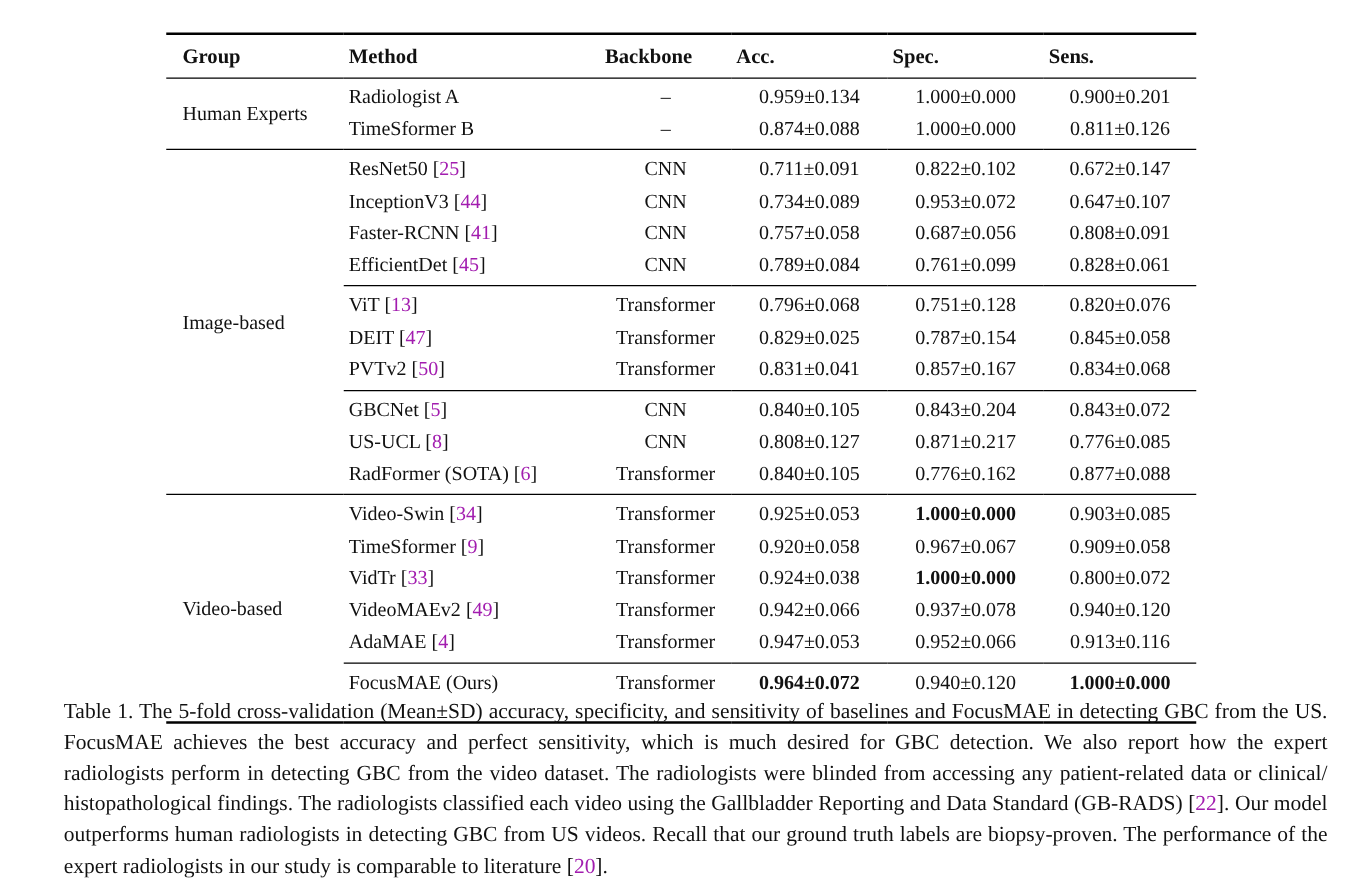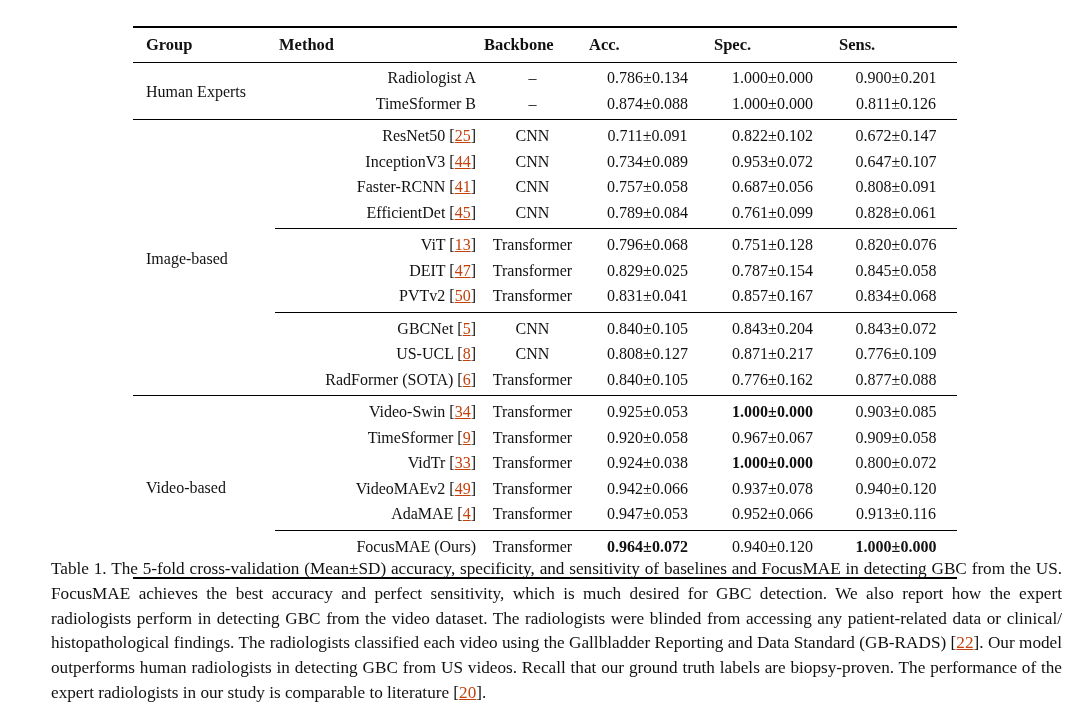--- a/index.html
+++ b/index.html
@@ -50,34 +50,34 @@
     padding: 2px 4px;
     line-height: 21.5px;
     white-space: nowrap;
     vertical-align: middle;
   }
   td.group-cell {
     text-align: left;
     padding-left: 13px;
     vertical-align: middle;
   }
-  td.method-cell { text-align: right; }
+  td.method-cell { text-align: left; }
   td.num-cell { text-align: center; }
   td.bold { font-weight: bold; }
 
   tbody tr.group-start td { border-top: 1.4px solid #000; }
   tbody tr.sub-start td   { border-top: 1.1px solid #000; margin-left: 20px; }
   tbody tr.group-start td { padding-top: 5px; }
   tbody tr.sub-start td   { padding-top: 5px; }
   tbody tr.group-end td   { padding-bottom: 5px; }
   tbody tr.sub-end td     { padding-bottom: 5px; }
   tbody tr.first-body td  { padding-top: 4px; }
   tbody tr.last-body td   { padding-bottom: 20px; }
 
-  .cite { color: #c2410c; text-decoration: underline; }
+  .cite { color: #a21caf; }
   td .cite, .caption .cite { cursor: pointer; }
 
   .caption {
     position: absolute;
     left: 35px;
     top: 541px;
     width: 1011px;
     margin: 16px;
     font-size: 17.2px;
     line-height: 24.8px;
@@ -106,21 +106,21 @@
             <th class="col-3 align-center">Acc.</th>
             <th class="col-4 align-center">Spec.</th>
             <th class="col-5 align-center">Sens.</th>
           </tr>
       </thead>
       <tbody id="table-body">
           <tr class="first-body">
             <td rowspan="2" class="group-cell">Human Experts</td>
             <td class="method-cell"><span>Radiologist A</span></td>
             <td class="num-cell">–</td>
-            <td class="num-cell">0.786±0.134</td>
+            <td class="num-cell">0.959±0.134</td>
             <td class="num-cell">1.000±0.000</td>
             <td class="num-cell">0.900±0.201</td>
           </tr>
           <tr class="group-end">
             <td class="method-cell"><span>TimeSformer B</span></td>
             <td class="num-cell">–</td>
             <td class="num-cell">0.874±0.088</td>
             <td class="num-cell">1.000±0.000</td>
             <td class="num-cell">0.811±0.126</td>
           </tr>
@@ -179,21 +179,21 @@
             <td class="num-cell">CNN</td>
             <td class="num-cell">0.840±0.105</td>
             <td class="num-cell">0.843±0.204</td>
             <td class="num-cell">0.843±0.072</td>
           </tr>
           <tr class="">
             <td class="method-cell"><span>US-UCL</span> [<span class="cite">8</span>]</td>
             <td class="num-cell">CNN</td>
             <td class="num-cell">0.808±0.127</td>
             <td class="num-cell">0.871±0.217</td>
-            <td class="num-cell">0.776±0.109</td>
+            <td class="num-cell">0.776±0.085</td>
           </tr>
           <tr class="group-end">
             <td class="method-cell"><span>RadFormer (SOTA)</span> [<span class="cite">6</span>]</td>
             <td class="num-cell">Transformer</td>
             <td class="num-cell">0.840±0.105</td>
             <td class="num-cell">0.776±0.162</td>
             <td class="num-cell">0.877±0.088</td>
           </tr>
           <tr class="group-start">
             <td rowspan="6" class="group-cell">Video-based</td>

